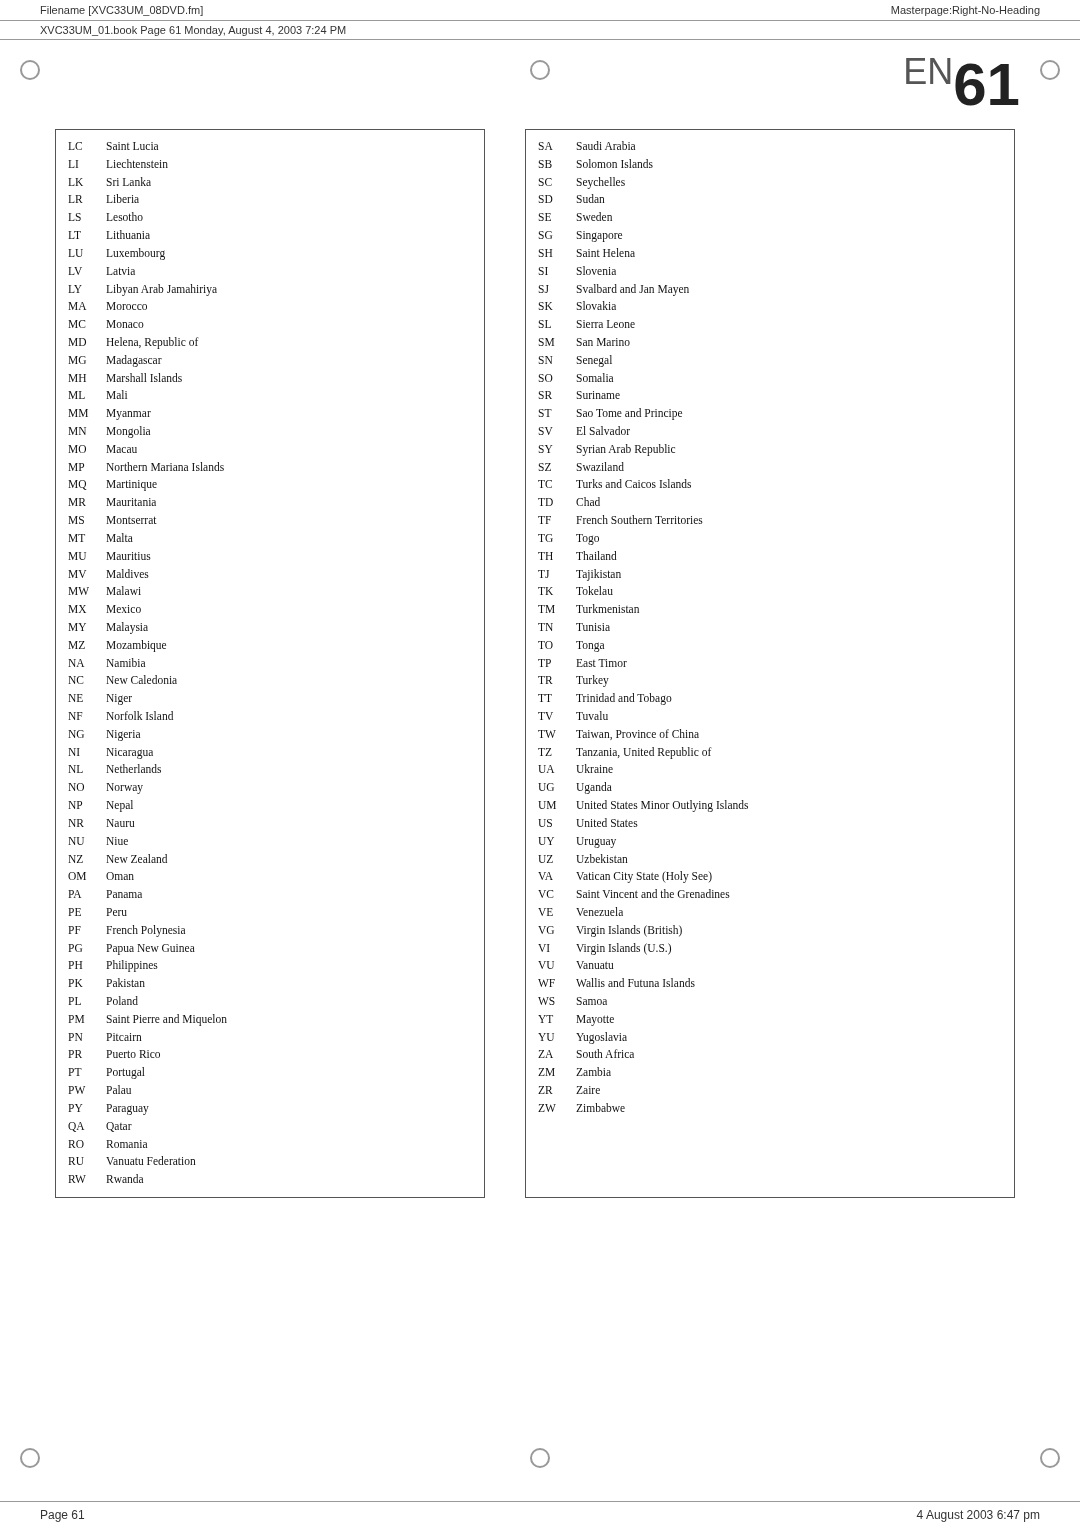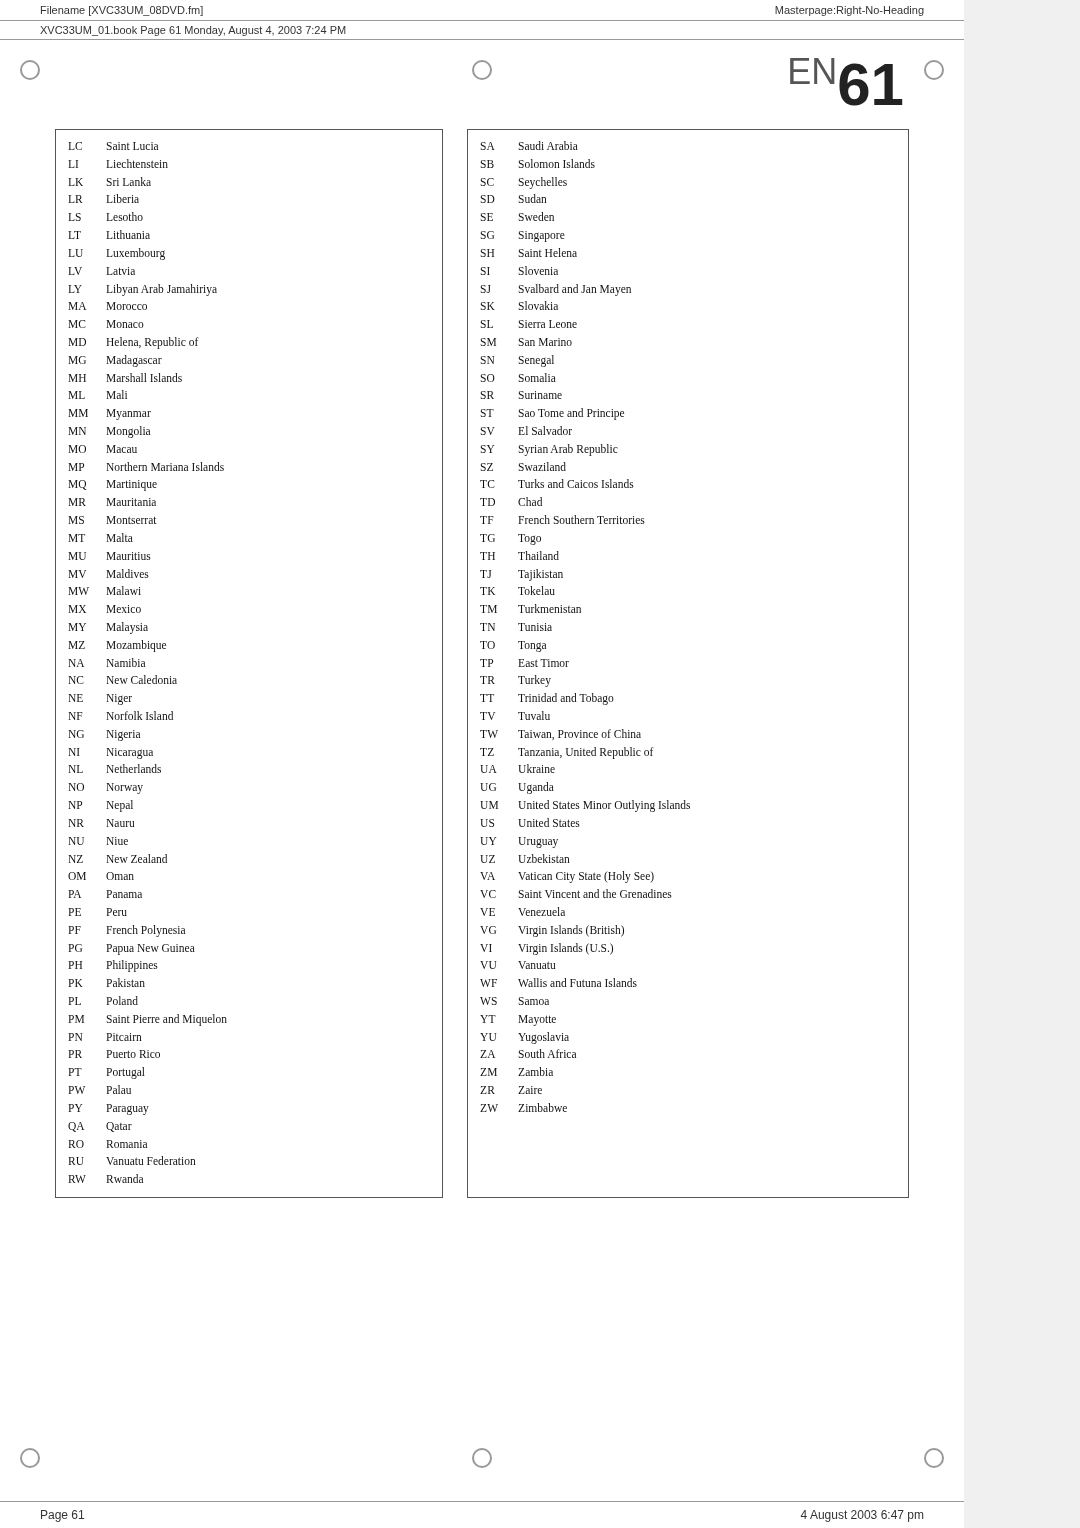--- a/index.html
+++ b/index.html
@@ -4,21 +4,21 @@
   <style>
     * { margin: 0; padding: 0; box-sizing: border-box; }
     body {
       background: #f0f0f0;
       font-family: Arial, sans-serif;
       width: 1080px;
       min-height: 1528px;
       position: relative;
     }
     .page {
-      width: 964px;
+      width: 1080px;
       min-height: 1528px;
       background: #fff;
       position: relative;
       padding: 0;
     }
     .top-bar {
       border-bottom: 1px solid #999;
       padding: 4px 40px;
       display: flex;
       justify-content: space-between;
@@ -66,41 +66,41 @@
     .en-label {
       font-size: 36px;
       font-weight: normal;
       vertical-align: super;
       color: #555;
     }
 
     .main-content {
       padding: 10px 55px 20px 55px;
       display: flex;
-      gap: 4px;
+      gap: 12px;
     }
 
     .table-box {
       border: 1px solid #555;
       padding: 8px 12px;
       font-size: 11.5px;
       line-height: 1.55;
       color: #111;
       font-family: 'Times New Roman', Times, serif;
     }
 
     .left-table {
       width: 430px;
       min-height: 860px;
     }
 
     .right-table {
       width: 490px;
       min-height: 860px;
-      margin-left: 20px;
+      margin-left: 28px;
     }
 
     .country-row {
       display: flex;
       gap: 0;
     }
     .code {
       width: 38px;
       min-width: 38px;
       font-weight: normal;

